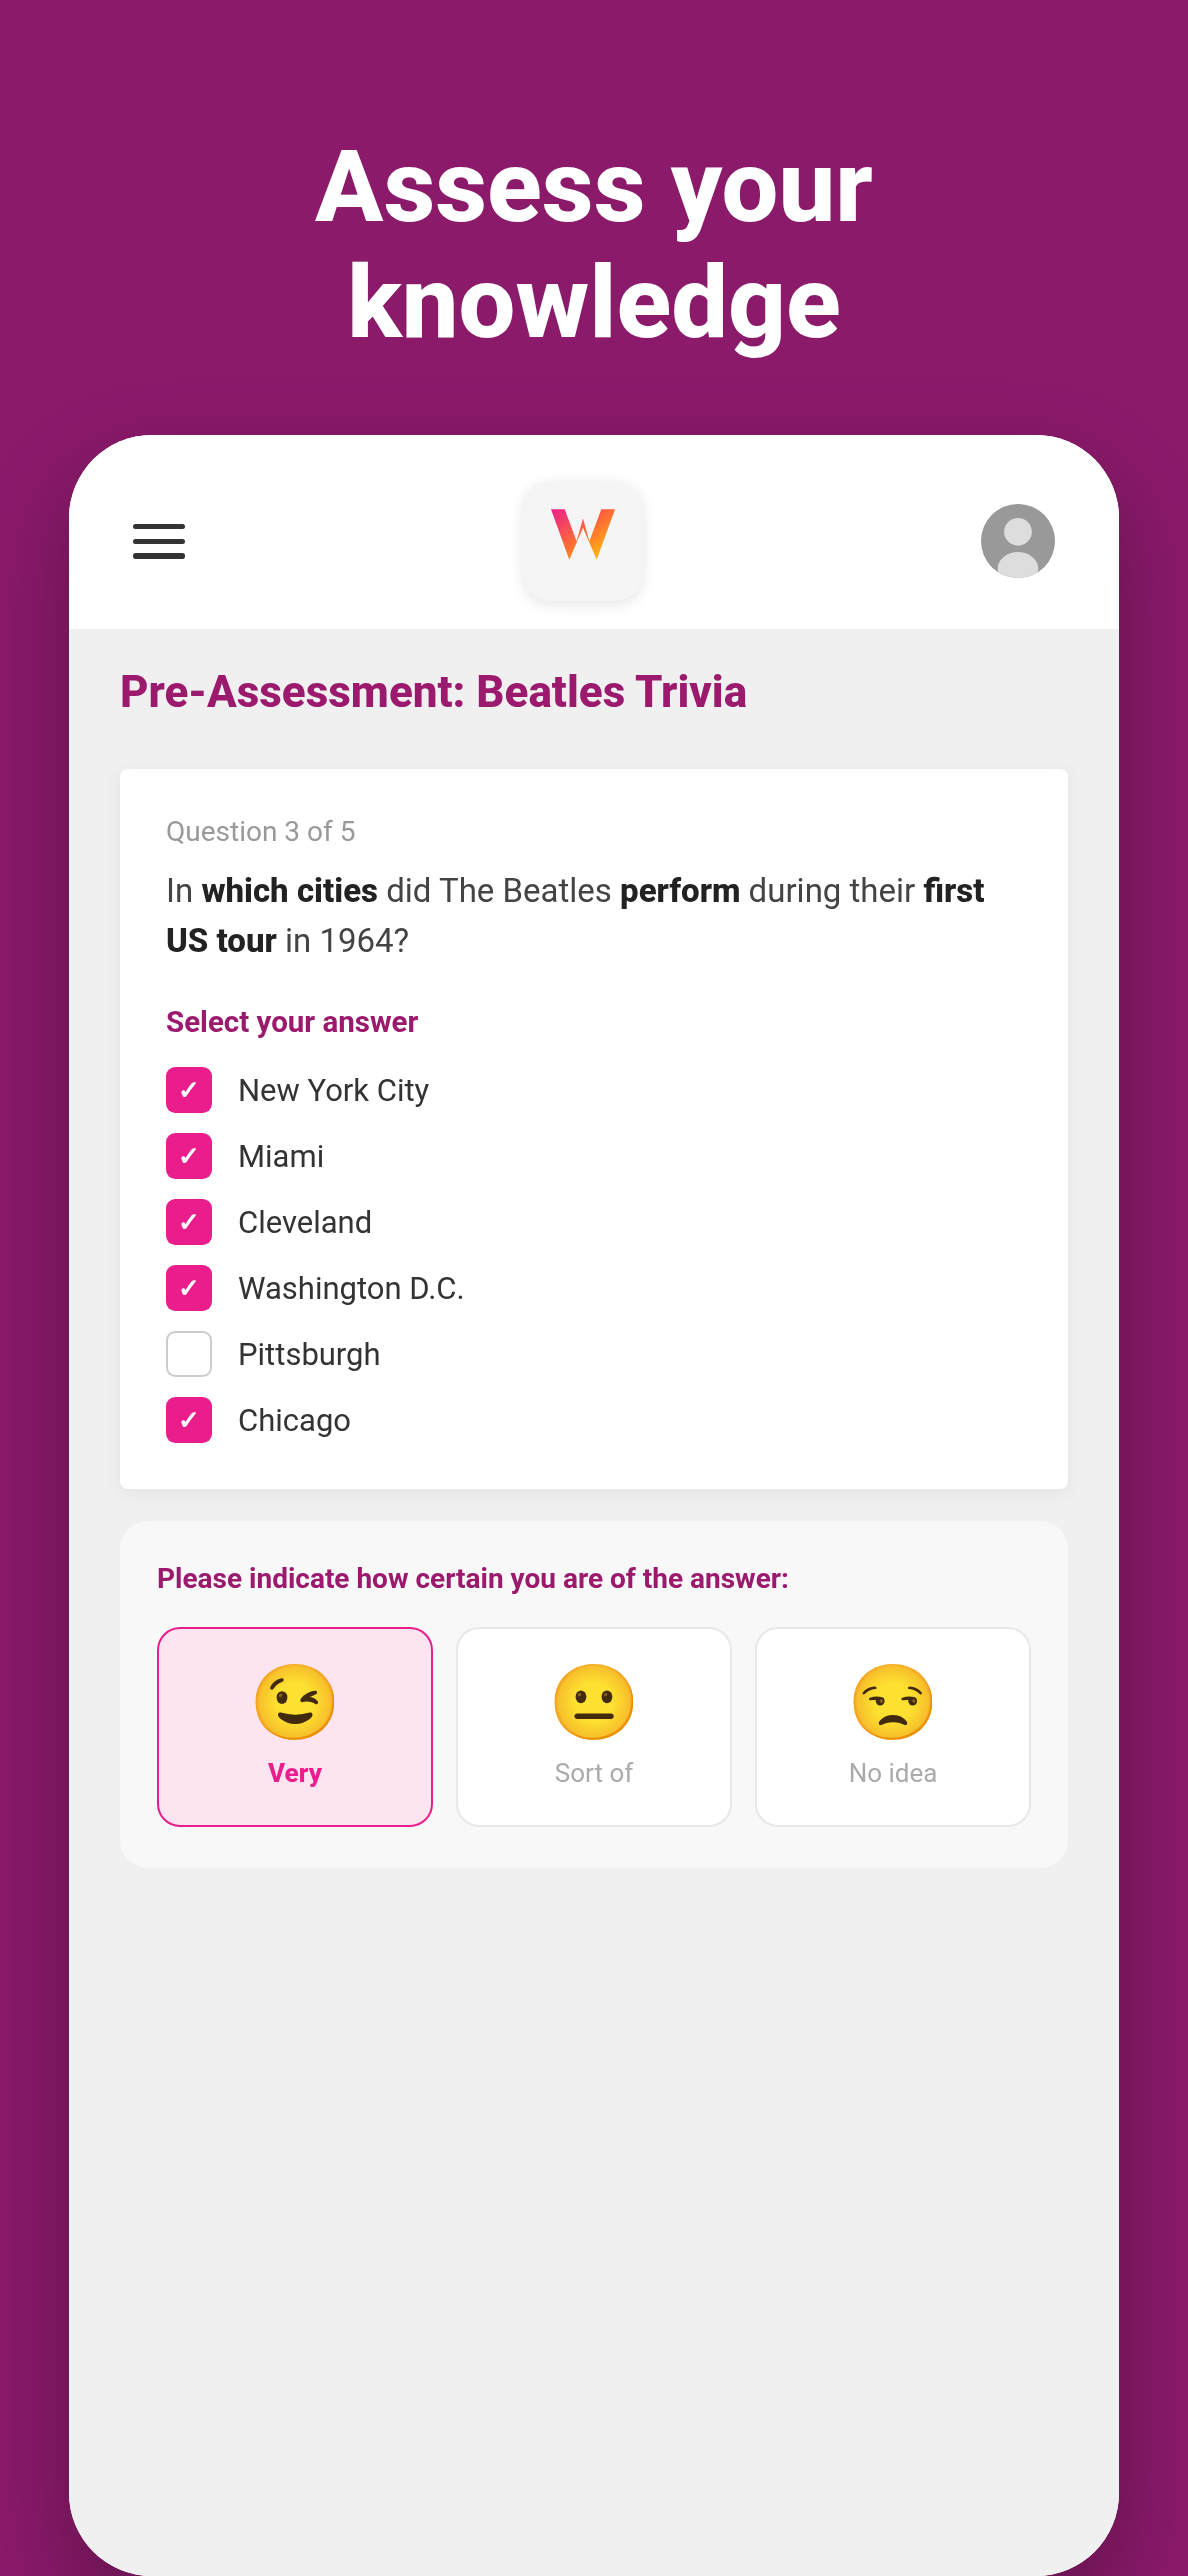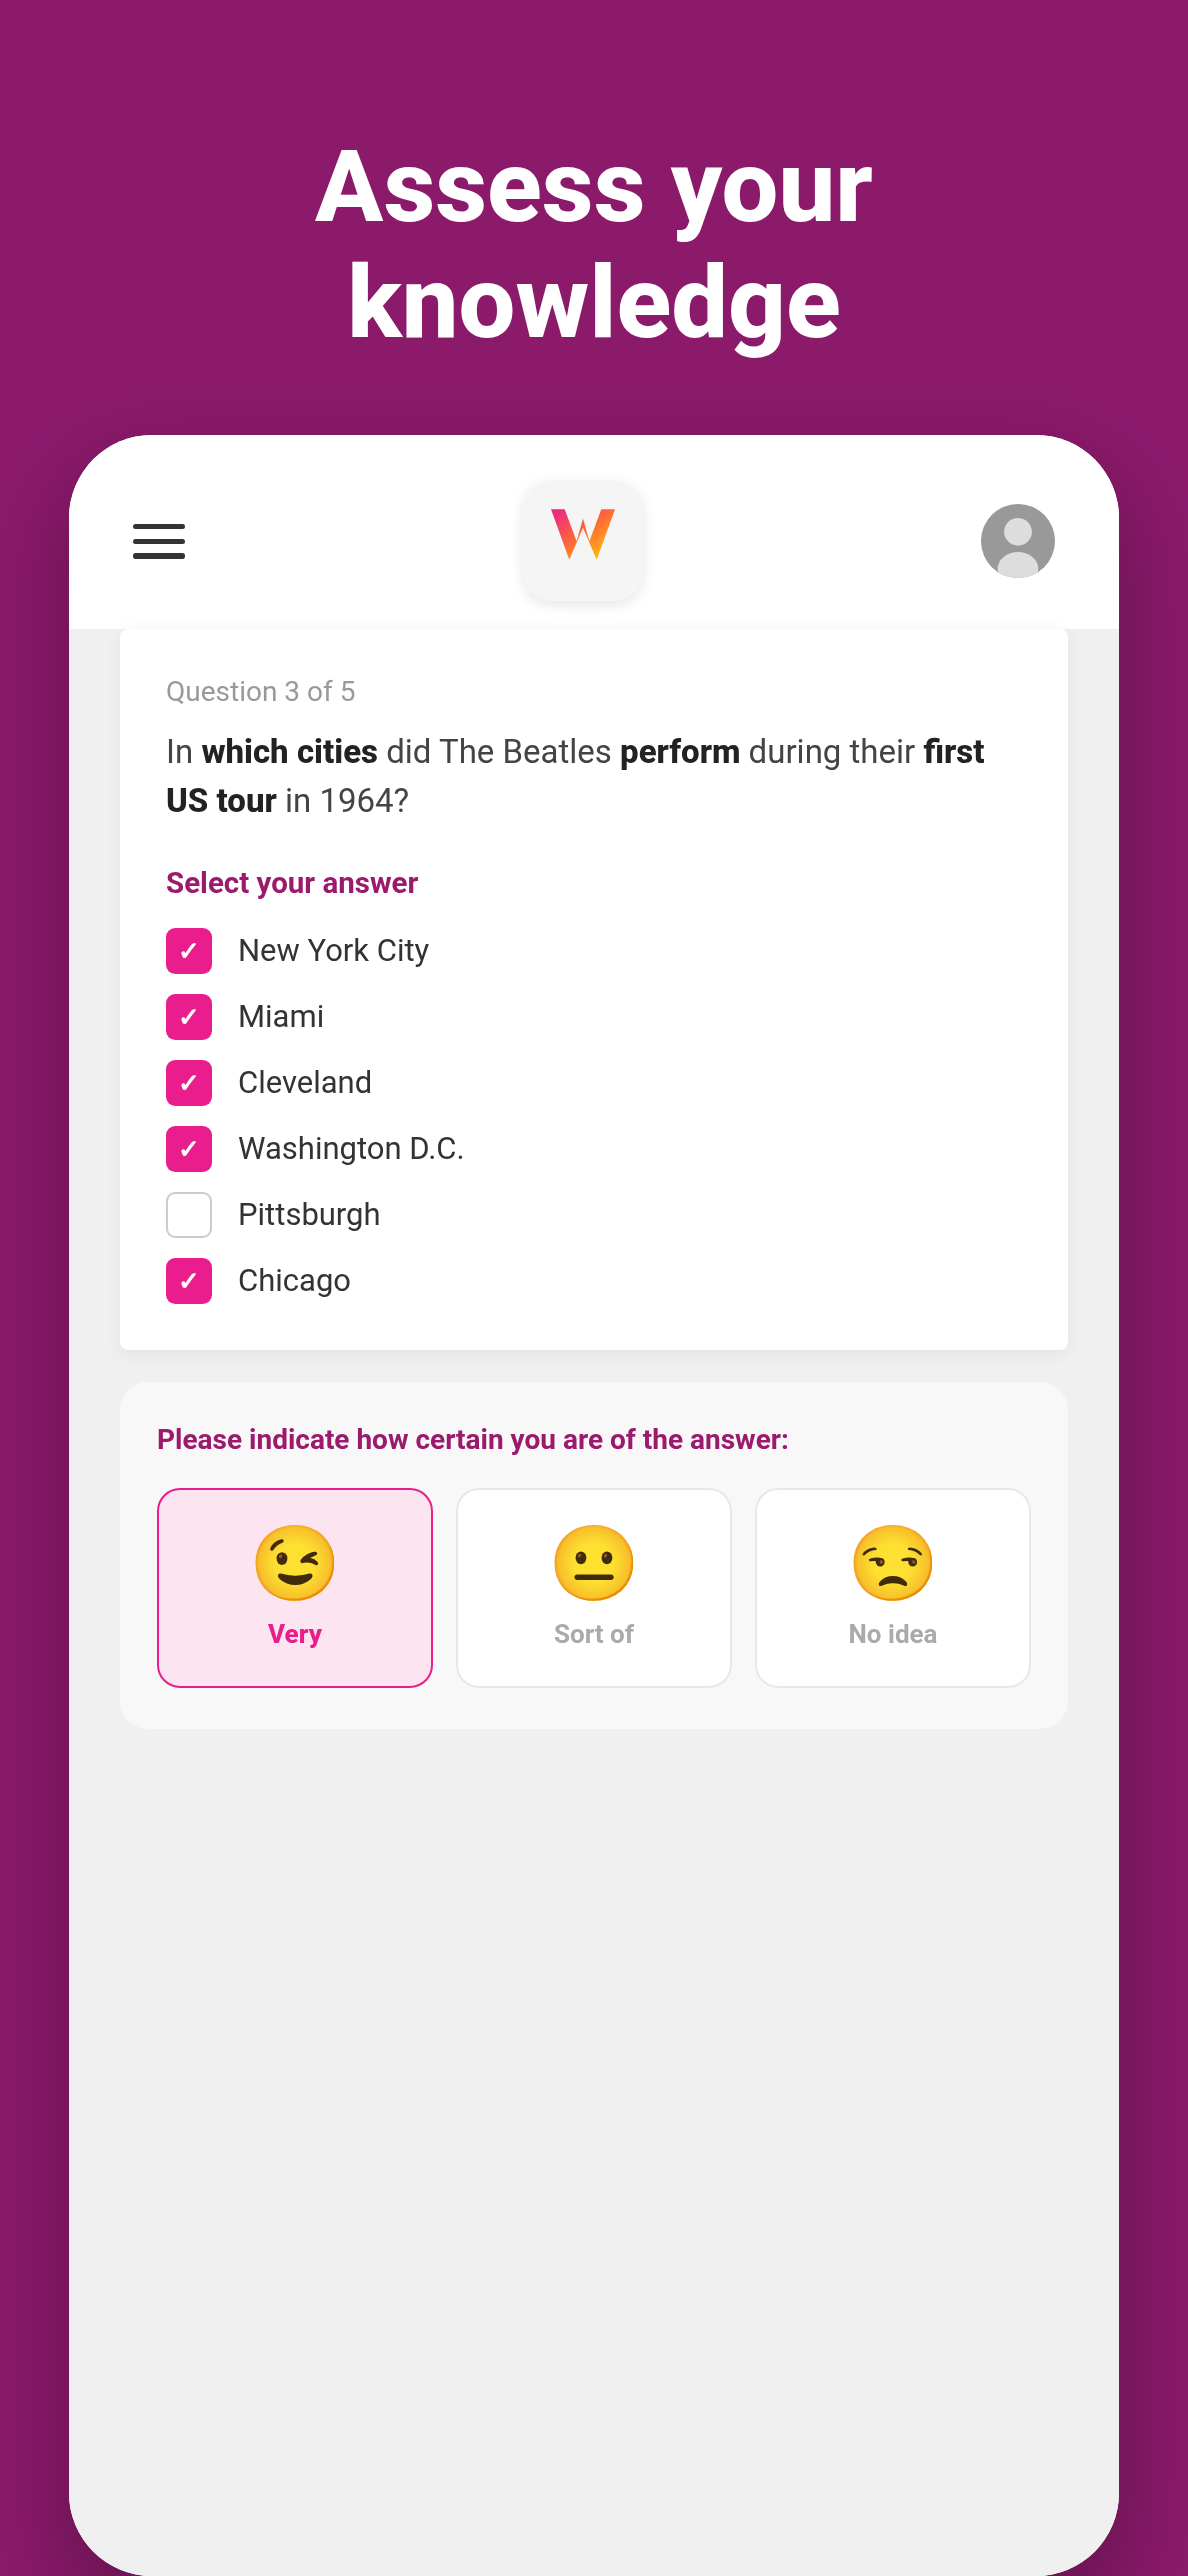--- a/index.html
+++ b/index.html
@@ -238,21 +238,21 @@
       border: 2.8px solid #e8e8e8;
     }
 
     .certainty-emoji {
       font-size: 74px;
       line-height: 1;
     }
 
     .certainty-text {
       font-size: 26px;
-      font-weight: 700;
+      font-weight: 400;
     }
 
     .certainty-option.selected .certainty-text {
       color: #E91E8C;
       font-weight: 800;
       text-align: center;
     }
 
     .certainty-option.unselected .certainty-text {
       color: #aaa;
@@ -311,20 +311,21 @@
       <svg width="74" height="74" viewBox="0 0 80 80" xmlns="http://www.w3.org/2000/svg">
         <circle cx="40" cy="40" r="40" fill="#999"></circle>
         <circle cx="40" cy="30" r="15" fill="#ddd"></circle>
         <ellipse cx="40" cy="70" rx="22" ry="18" fill="#ddd"></ellipse>
       </svg>
     </div>
   </div>
 
   <div class="content-area">
 
+    <div class="assessment-title">Pre-Assessment: Beatles Trivia</div>
 
     <div class="question-card">
       <div class="question-number">Question 3 of 5</div>
 
       <div class="question-text">
         In <strong>which cities</strong> did The Beatles <strong>perform</strong> during their <strong>first US tour</strong> in 1964?
       </div>
 
       <div class="select-label">Select your answer</div>
 

